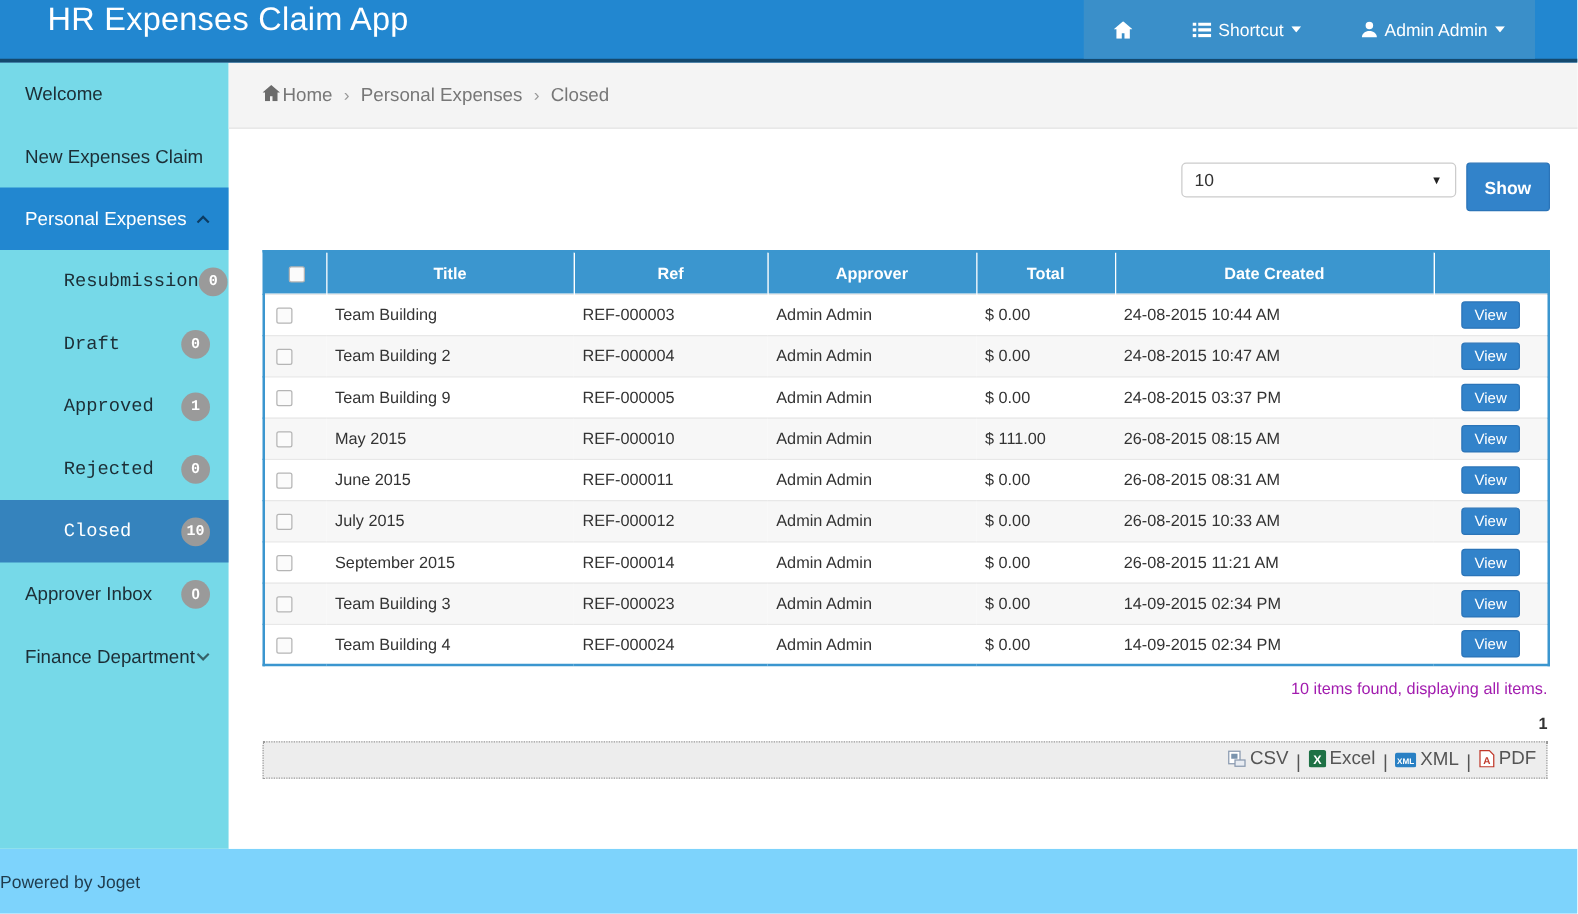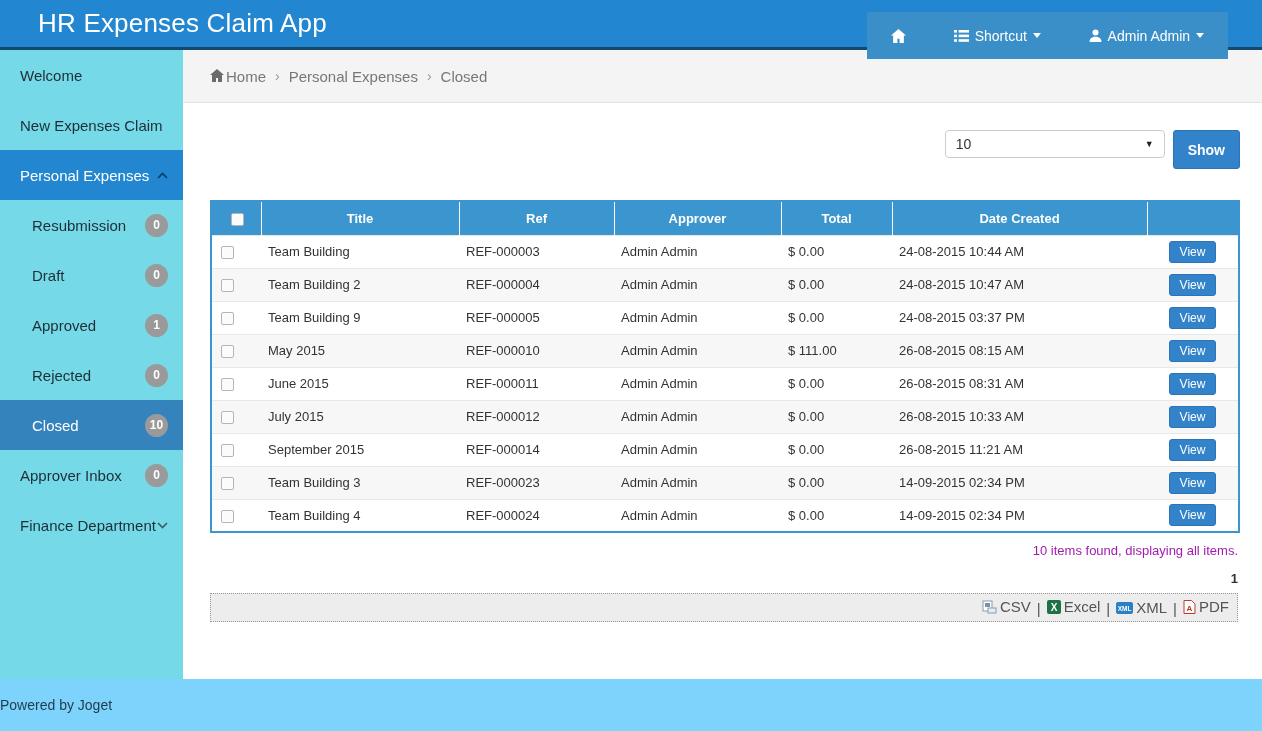--- a/index.html
+++ b/index.html
@@ -1,33 +1,33 @@
 <!DOCTYPE html>
 <html><head>
 <meta charset="utf-8">
 <style>
   * { margin:0; padding:0; box-sizing:border-box; }
   html,body { width:1262px; height:731px; overflow:hidden;
     font-family:"Liberation Sans","DejaVu Sans",sans-serif; background:#fff; }
 
   
   .header { height:50px; background:#2287d0; border-bottom:3px solid #14496e;
-    display:flex; align-items:center; position:relative; }
+    display:flex; align-items:flex-start; position:relative; }
   .app-title { color:#fff; font-size:26px; font-weight:400; padding-left:38px; letter-spacing:.2px; }
-  .top-nav { position:absolute; right:34px; top:12px; height:47px; width:361px; background:#3a8fc9;
+  .top-nav { position:absolute; right:34px; top:0; height:47px; width:361px; background:#3a8fc9;
     display:flex; align-items:center; justify-content:space-around; color:#fff; }
   .nav-item { display:flex; align-items:center; gap:6px; font-size:14px; color:#fff; cursor:pointer; }
   .nav-item svg { display:block; }
 
   
   .mid { display:flex; height:629px; }
   .sidebar { width:183px; background:#76d9e8; flex-shrink:0; }
   .side-item { height:50px; display:flex; align-items:center; padding:0 15px 0 20px;
     font-size:15px; color:#1c2e36; cursor:pointer; }
-  .side-item.sub { padding-left:32px; }
+  .side-item.sub { padding-left:51px;font-family:Liberation Mono, monospace; }
   .side-item.active { background:#2287d0; color:#fff; }
   .side-item.selected { background:#3583bd; color:#fff; }
   .side-item .chev { margin-left:auto; color:rgba(0,0,0,.55); display:flex; }
   .side-item.active .chev { color:rgba(0,20,40,.65); }
   .badge { margin-left:auto; background:#9a9a9a; color:#fff; font-size:12px; font-weight:bold;
     min-width:23px; height:23px; border-radius:12px; display:flex; align-items:center; justify-content:center; }
 
   .main { flex:1; background:#fff; display:flex; flex-direction:column; }
   .breadcrumb { height:53px; background:#f4f4f4; border-bottom:1px solid #e3e3e3;
     display:flex; align-items:center; padding-left:27px; color:#777; font-size:15px; gap:9px; }

